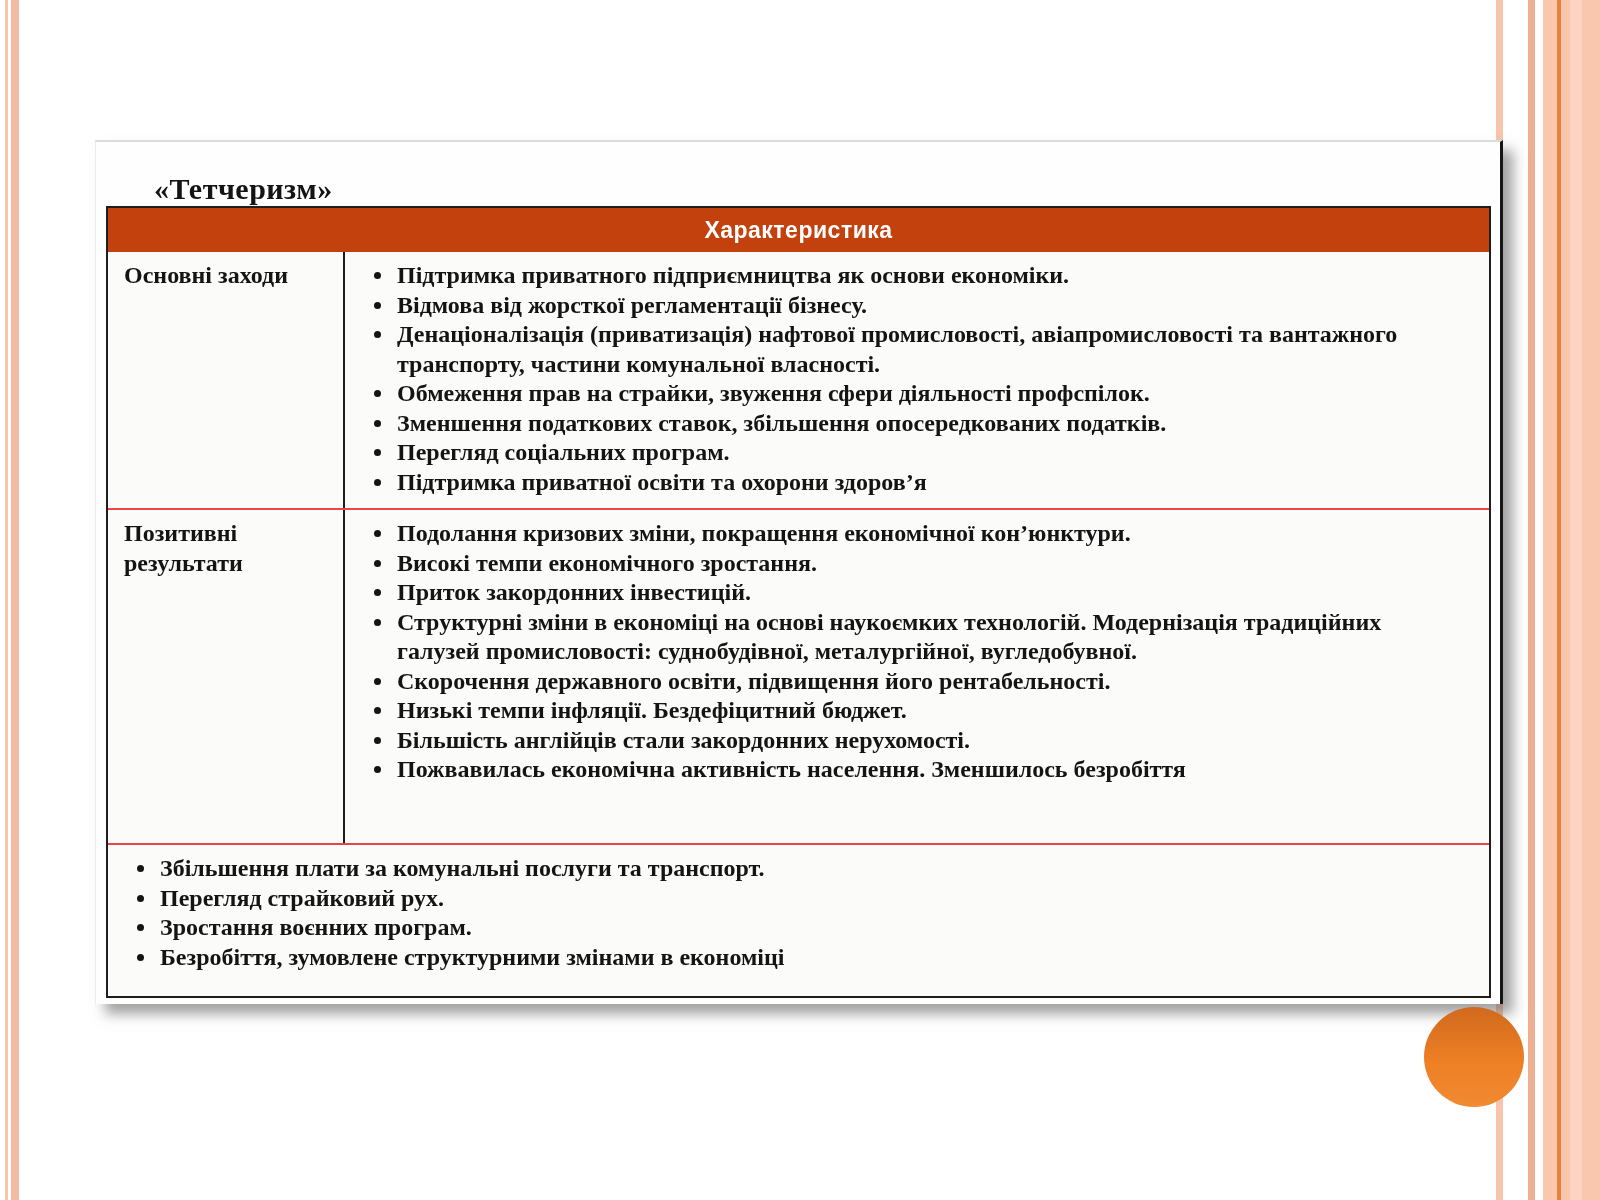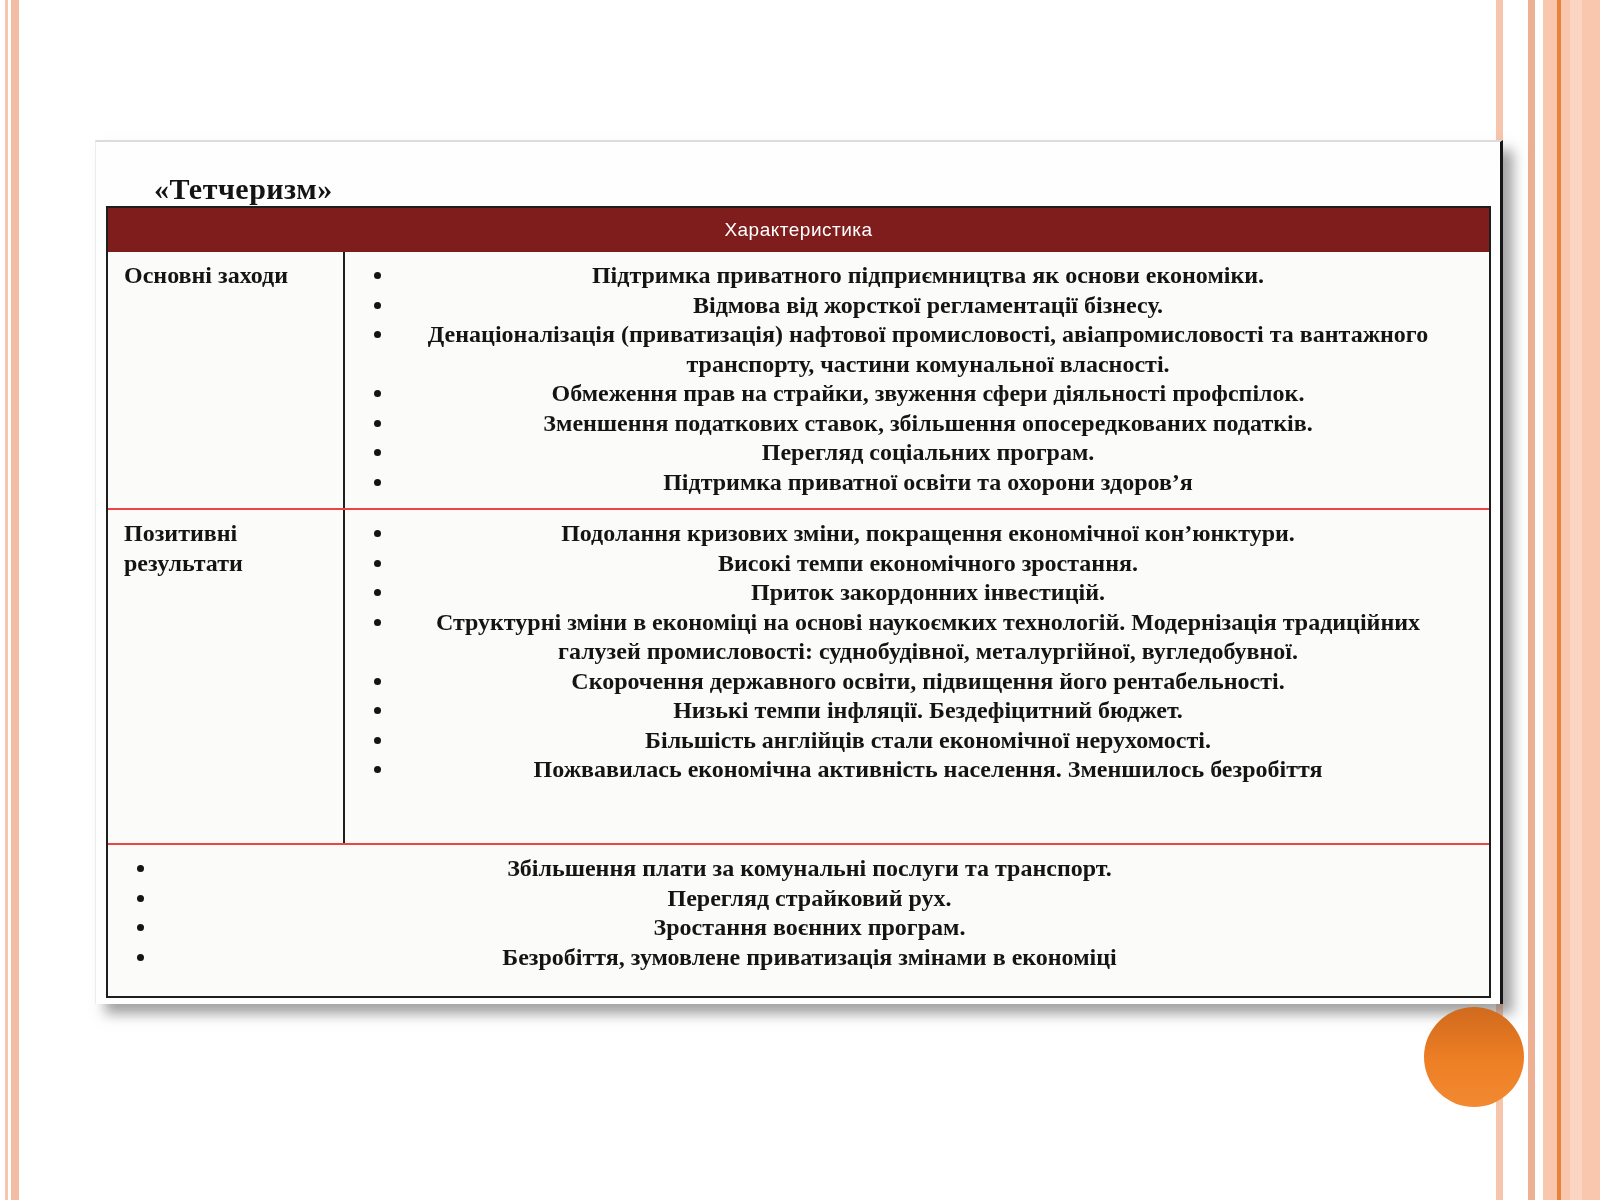--- a/index.html
+++ b/index.html
@@ -45,25 +45,25 @@
 
   .ttable {
     position: absolute;
     left: 10px; top: 64px;
     width: 1381px;
     border: 2px solid #1e1e1e;
     background: #fbfbfa;
   }
   .thead {
     height: 44px;
-    background: #7f1d1d;
+    background: #c2410c;
     color: #ffffff;
     font-family: "Liberation Sans", sans-serif;
-    font-weight: normal;
-    font-size: 19px;
+    font-weight: bold;
+    font-size: 23px;
     display: flex;
     align-items: center;
     justify-content: center;
     letter-spacing: 0.5px;
   }
   .trow { display: flex; align-items: stretch; }
   .trow + .trow { border-top: 2px solid #ef4444; }
   .trow:nth-child(1) { min-height: 256px; }
   .trow:nth-child(2) { min-height: 333px; }
   .trow:nth-child(3) { min-height: 151px; }
@@ -76,21 +76,20 @@
     font-size: 24px;
     font-weight: bold;
     color: #141414;
     line-height: 1.25;
   }
   .cell-content { flex: 1 1 auto; }
   .cell-content ul {
     margin: 0;
     padding: 9px 30px 8px 50px;
     list-style: disc outside;
-    text-align: center;
   }
   .cell-content li {
     font-size: 24px;
     font-weight: bold;
     color: #141414;
     line-height: 1.23;
     padding-left: 2px;
   }
 
   
@@ -141,33 +140,33 @@
   <div class="trow">
     <div class="cell-label">Позитивні результати</div>
     <div class="cell-content">
       <ul>
                 <li>Подолання кризових зміни, покращення економічної кон’юнктури.</li>
                 <li>Високі темпи економічного зростання.</li>
                 <li>Приток закордонних інвестицій.</li>
                 <li>Структурні зміни в економіці на основі наукоємких технологій. Модернізація традиційних галузей промисловості: суднобудівної, металургійної, вугледобувної.</li>
                 <li>Скорочення державного освіти, підвищення його рентабельності.</li>
                 <li>Низькі темпи інфляції. Бездефіцитний бюджет.</li>
-                <li>Більшість англійців стали економічної нерухомості.</li>
+                <li>Більшість англійців стали закордонних нерухомості.</li>
                 <li>Пожвавилась економічна активність населення. Зменшилось безробіття</li>
               </ul>
     </div>
   </div>
 
   <div class="trow">
     <div class="cell-content">
       <ul>
                 <li>Збільшення плати за комунальні послуги та транспорт.</li>
                 <li>Перегляд страйковий рух.</li>
                 <li>Зростання воєнних програм.</li>
-                <li>Безробіття, зумовлене приватизація змінами в економіці</li>
+                <li>Безробіття, зумовлене структурними змінами в економіці</li>
               </ul>
     </div>
   </div>
 </div>
     </div>
   </div>
 
   <div class="orange-circle"></div>
 
 </div>

